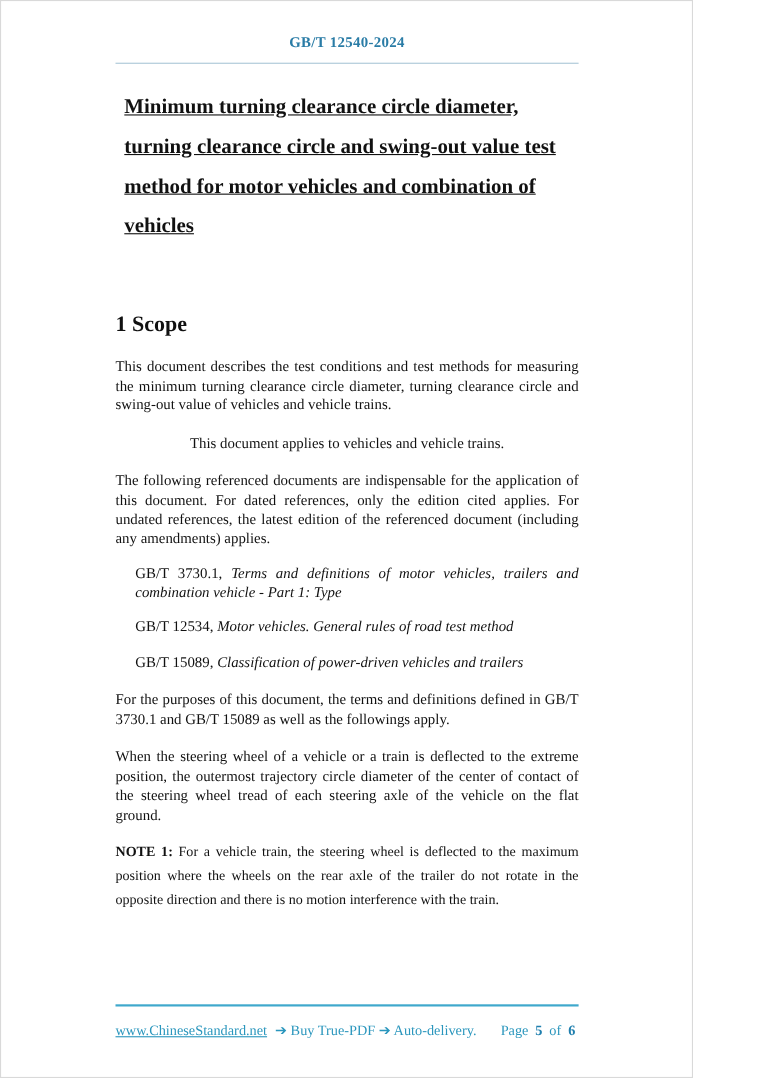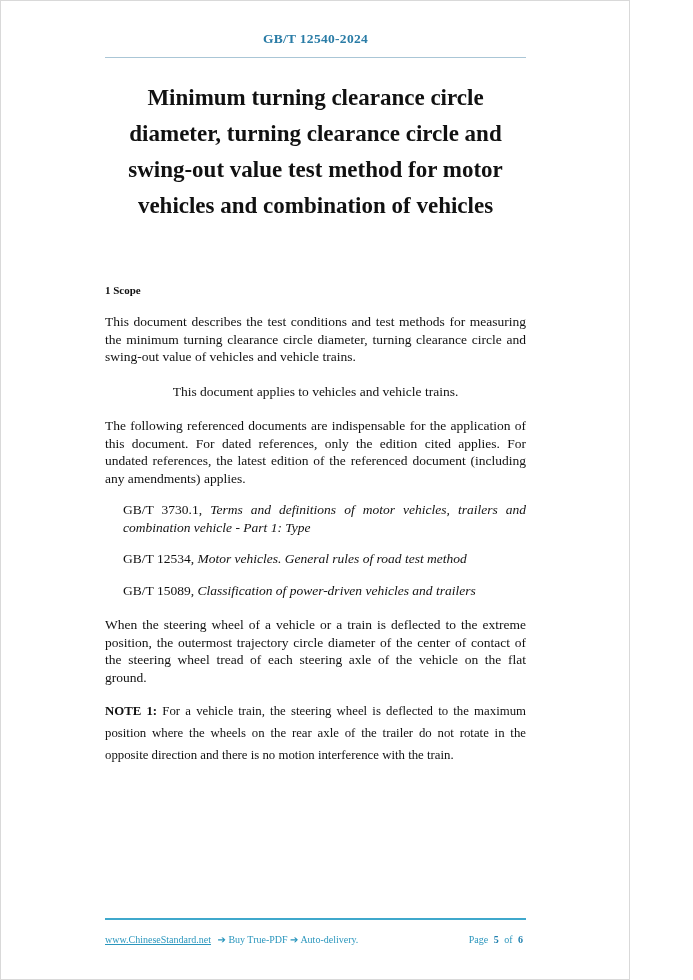--- a/index.html
+++ b/index.html
@@ -30,30 +30,30 @@
     letter-spacing: 0.3px;
     margin-bottom: 10px;
   }
   .header-rule {
     border: none;
     border-top: 1px solid #aac6d6;
     margin: 0 0 22px 0;
   }
   
   .title {
-    text-align: center;
-    font-size: 23px;
+    font-size: 19px;
     font-weight: bold;
     line-height: 36px;
     margin: 0 0 0 0;
     padding: 0 8px;
+    text-decoration: underline;
   }
   
   .section-heading {
-    font-size: 11px;
+    font-size: 20px;
     font-weight: bold;
     margin: 34px 0 0 0;
   }
   .para {
     font-size: 13.5px;
     line-height: 17.5px;
     text-align: justify;
     margin: 17px 0 0 0;
   }
   .para.no-justify { text-align: center; }
@@ -89,21 +89,21 @@
   }
   .footer-rule {
     border: none;
     border-top: 2px solid #3fa8cc;
     margin: 0 0 14px 0;
   }
   .footer-row {
     display: flex;
     justify-content: space-between;
     align-items: flex-start;
-    font-size: 10px;
+    font-size: 13px;
     color: #2a96bd;
   }
   .footer-left { white-space: nowrap; }
   .footer-link {
     color: #2a96bd;
     text-decoration: underline;
     cursor: pointer;
   }
   .footer-rest { margin-left: 4px; }
   .footer-right { white-space: nowrap; }
@@ -145,20 +145,21 @@
           <span class="ref-title">Motor vehicles. General rules of road test method</span>
         </p>
         <p class="ref-item">
           <span>GB/T 15089,</span>
           <span class="ref-title">Classification of power-driven vehicles and trailers</span>
         </p>
       </div>
     </section>
 
     <section>
+      <p class="para">For the purposes of this document, the terms and definitions defined in GB/T 3730.1 and GB/T 15089 as well as the followings apply.</p>
       <p class="para">When the steering wheel of a vehicle or a train is deflected to the extreme position, the outermost trajectory circle diameter of the center of contact of the steering wheel tread of each steering axle of the vehicle on the flat ground.</p>
       <p class="note-para">
         <span class="note-label">NOTE 1:</span>
         <span>For a vehicle train, the steering wheel is deflected to the maximum position where the wheels on the rear axle of the trailer do not rotate in the opposite direction and there is no motion interference with the train.</span>
       </p>
     </section>
 
   </div>
 
   <div class="footer">

